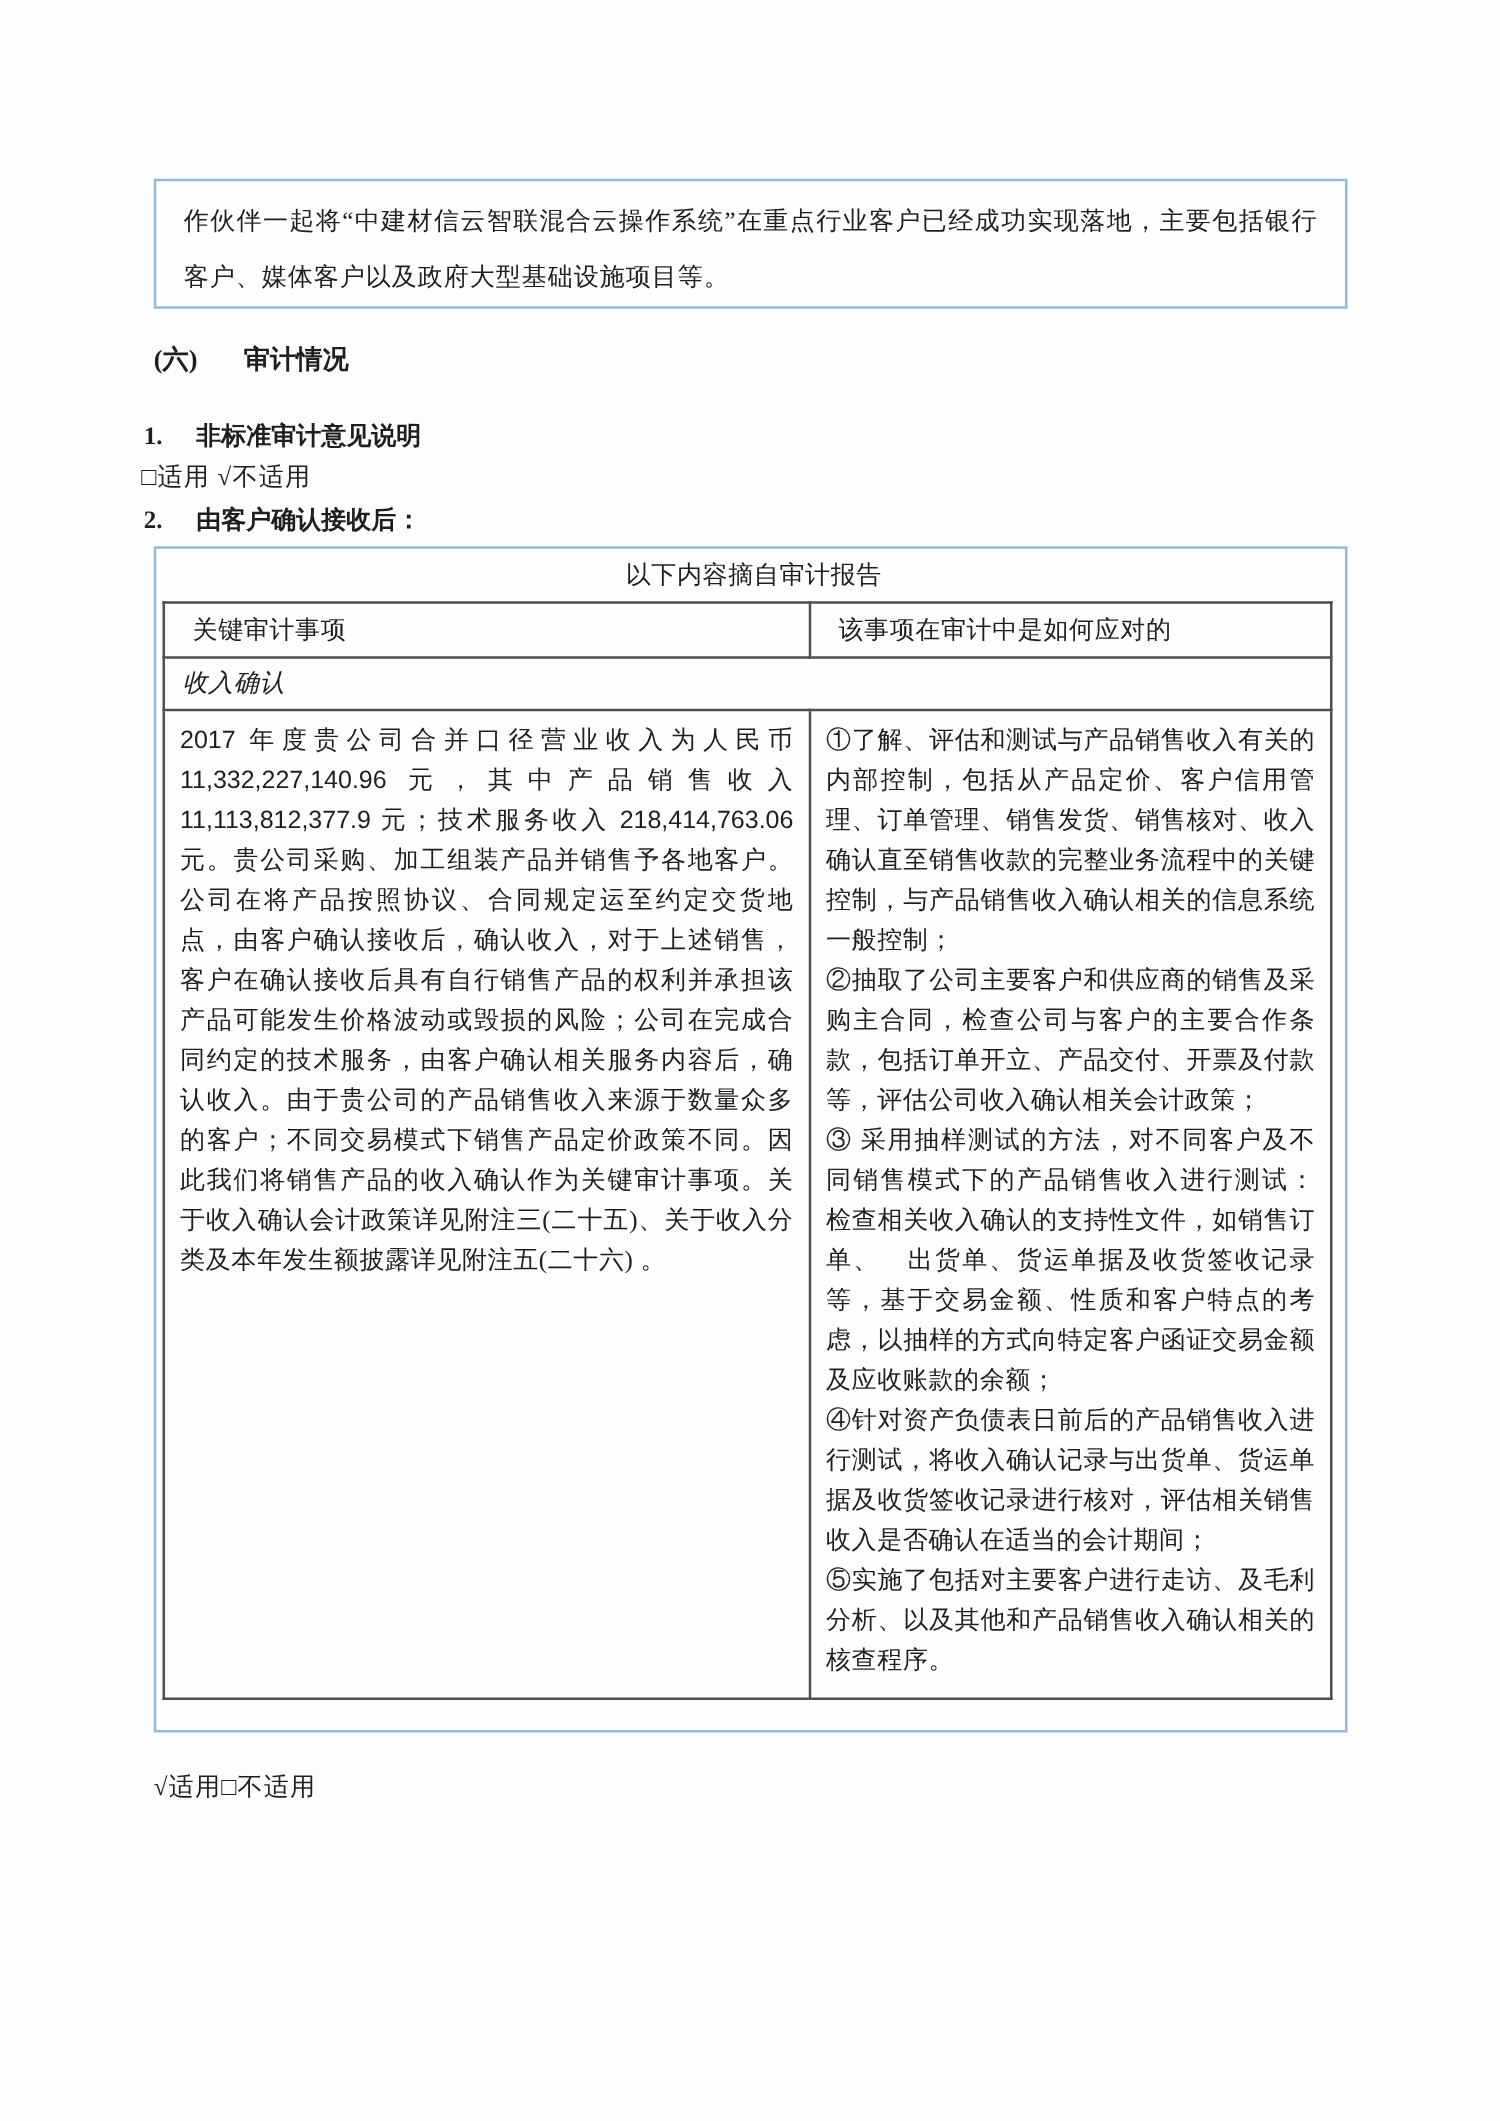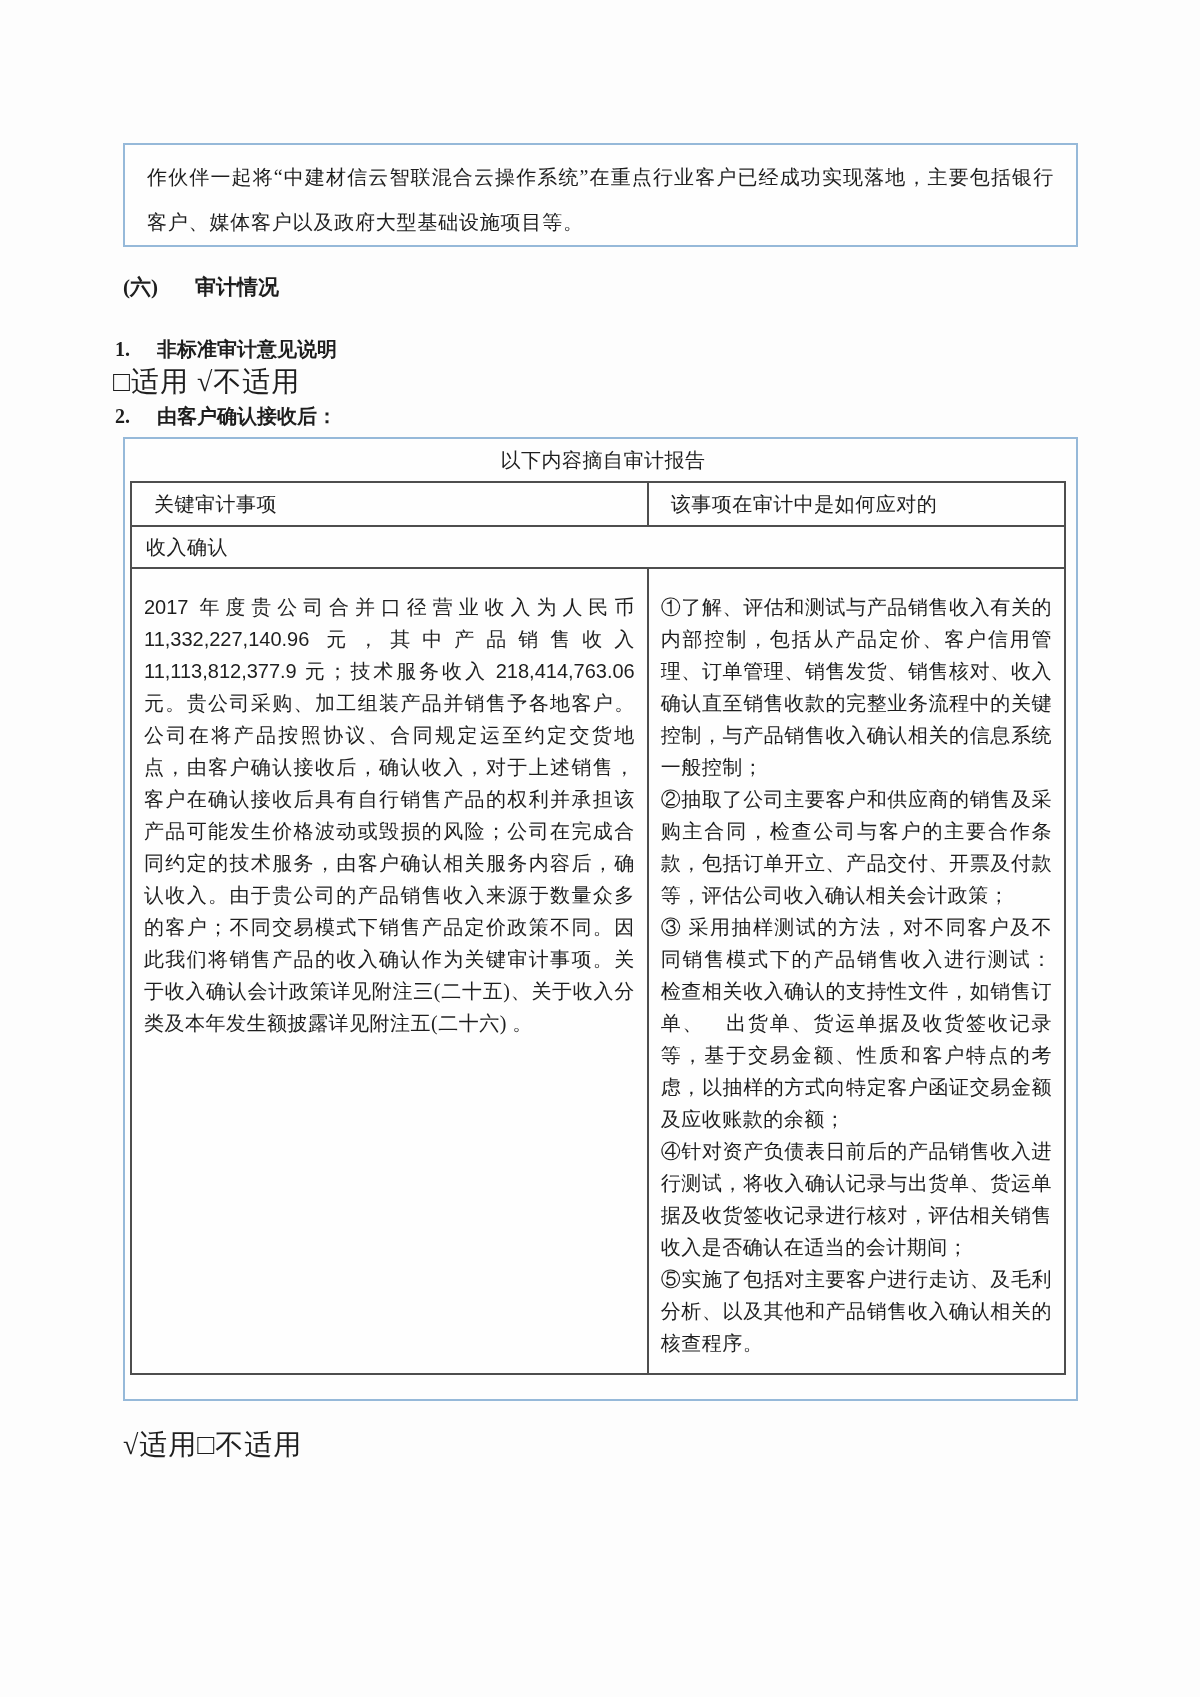--- a/index.html
+++ b/index.html
@@ -41,21 +41,21 @@
   .list-heading{
     margin:34px 0 0 -8px;
     font-family:"Liberation Sans","DejaVu Sans",sans-serif;
     font-weight:bold;
     font-size:20px;
     line-height:28px;
   }
   .list-heading .li-num{display:inline-block;min-width:42px;font-family:"Liberation Serif",serif;}
   .applicability{
     margin:5px 0 0 -10px;
-    font-size:28px;
+    font-size:20px;
     line-height:28px;
     letter-spacing:1px;
   }
 
   
   .audit-box{
     margin-top:7px;
     border:2px solid #96b9d9;
     background:#fefefe;
     padding:2px 10px 24px 5px;
@@ -75,24 +75,24 @@
   table.audit-table th,
   table.audit-table td{
     border:2px solid #4e4e4e;
     font-weight:normal;
     text-align:left;
     font-size:20px;
     letter-spacing:0.5px;
   }
   th.col-matter{width:50.4%;}
   tr.hdr th{height:38px;padding:2px 22px;line-height:30px;}
-  tr.sub td{height:36px;padding:2px 14px;line-height:30px;}
+  tr.sub td{height:36px;padding:2px 14px;line-height:30px;font-style:italic;}
   tr.content td{
     vertical-align:top;
-    padding:22px 12px 14px 12px;
+    padding:7px 12px 14px 12px;
     line-height:32px;
     text-align:justify;
   }
   tr.content td p{margin:0;}
   .num{
     font-family:"Liberation Sans","DejaVu Sans",sans-serif;
     letter-spacing:0;
   }
   
   .sec7{margin-top:74px;}

